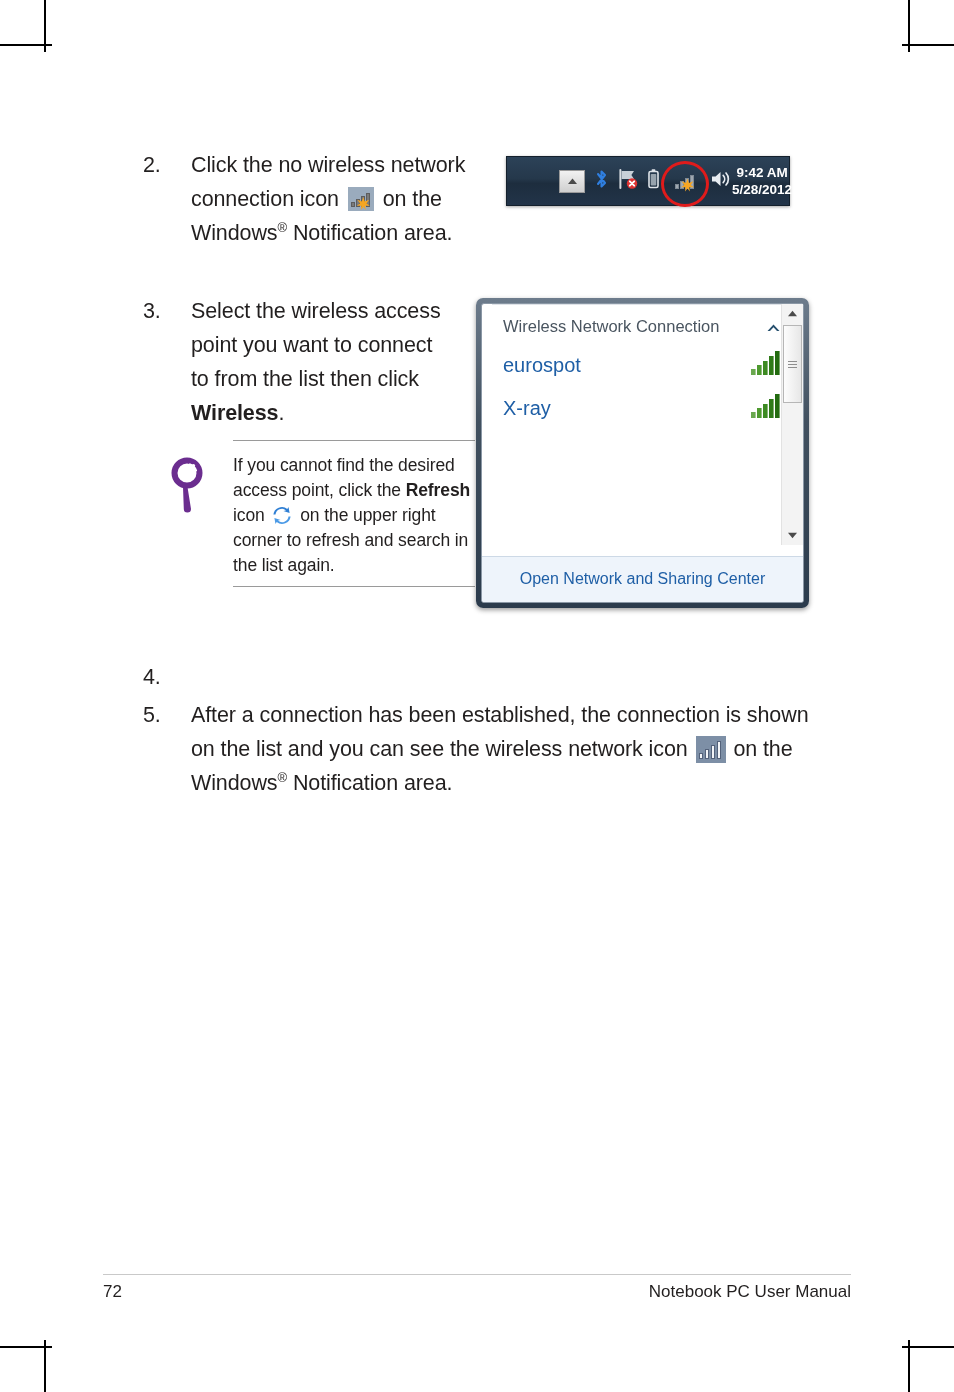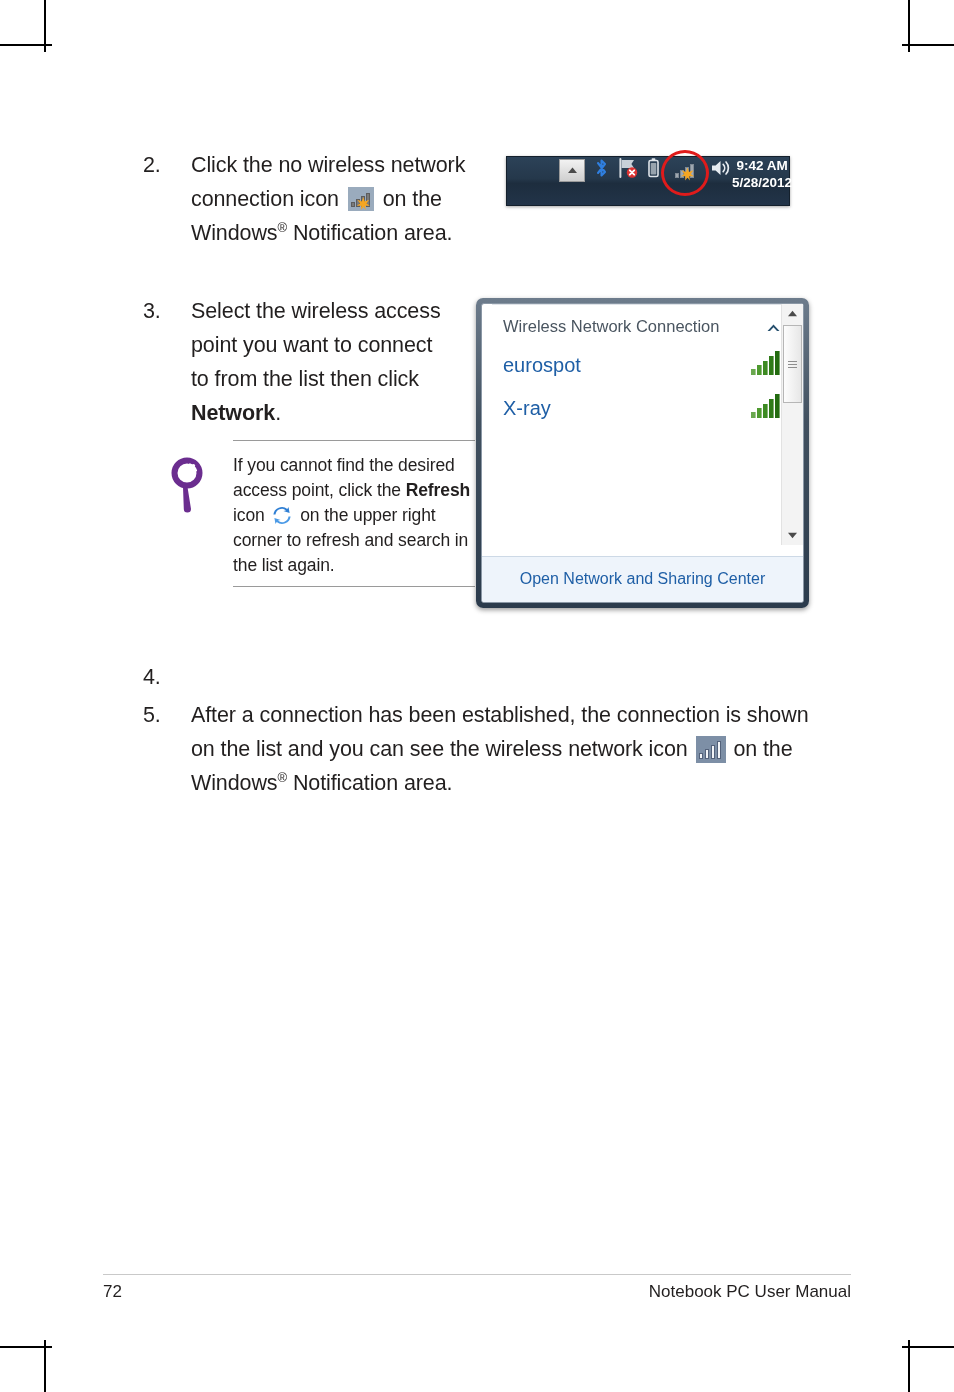--- a/index.html
+++ b/index.html
@@ -102,21 +102,21 @@
   }
 
   
   .tray {
     position: absolute;
     left: 506px; top: 156px;
     width: 282px; height: 48px;
     background: linear-gradient(to bottom, #2c4258 0%, #25384b 45%, #1d2d3e 55%, #223449 100%);
     border: 1px solid #14202c;
     display: flex;
-    align-items: flex-start;
+    align-items: center;
     box-shadow: 0 1px 3px rgba(0,0,0,.35);
   }
   .tray .icons { display: flex; align-items: center; gap: 9px; margin-left: 52px; position: relative; }
   .tray .chev {
     width: 24px; height: 21px;
     background: linear-gradient(to bottom,#f2f2f2,#cfcfcf);
     border: 1px solid #9a9a9a;
     display: flex; align-items: center; justify-content: center;
   }
   .tray .clock {
@@ -249,21 +249,21 @@
         </span>
         <span class="burst"></span>
       </span>
       <span>on the Windows</span><sup class="reg">®</sup><span> Notification area.</span>
     </div>
   </div>
 
   <div class="step step-3">
     <div class="num">3.</div>
     <div class="body">
-      <span>Select the wireless access point you want to connect to from the list then click </span><b>Network</b><span>.</span>
+      <span>Select the wireless access point you want to connect to from the list then click </span><b>Wireless</b><span>.</span>
     </div>
   </div>
 
   <div class="tip">
     <div class="rule"></div>
     <div class="inner">
       <div class="tipicon">
         <svg width="40" height="56" viewBox="0 0 40 56" aria-hidden="true">
           <circle cx="17" cy="16" r="12.5" fill="none" stroke="#6B2D8F" stroke-width="6"></circle>
           <path d="M20 7.5a9 9 0 0 1 6 6" fill="none" stroke="#ffffff" stroke-width="2.2" stroke-linecap="round"></path>

